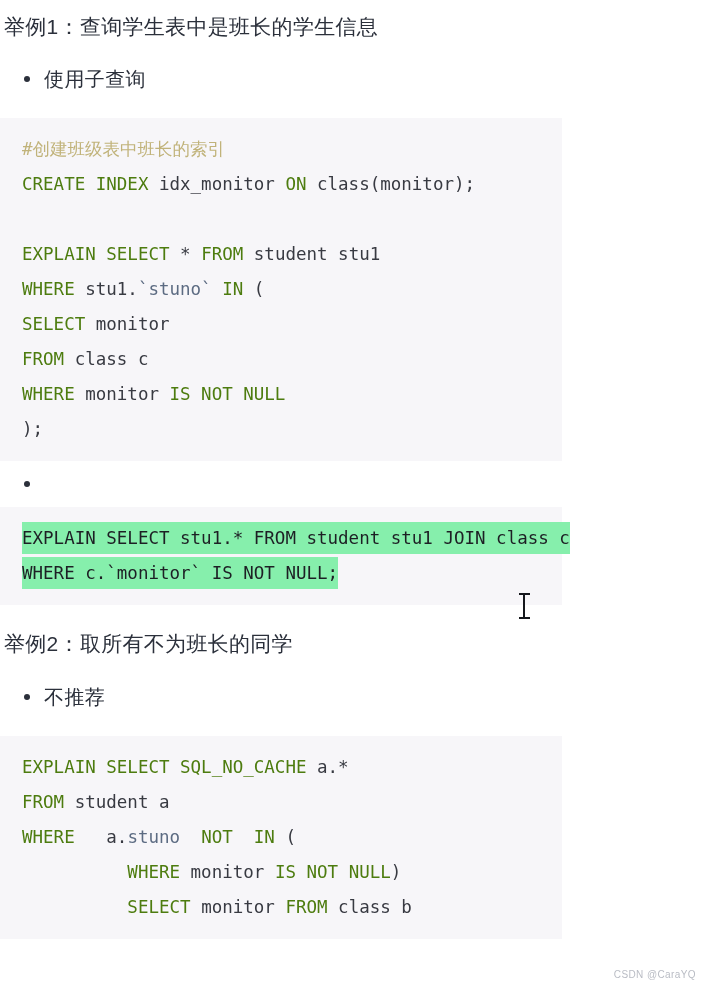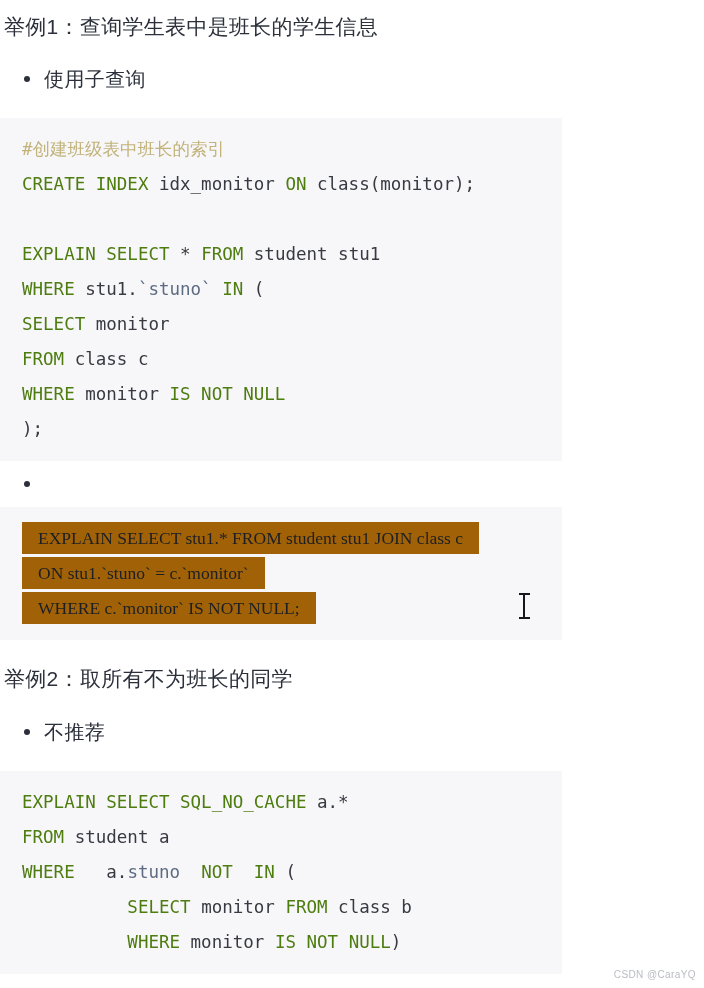--- a/index.html
+++ b/index.html
@@ -73,24 +73,23 @@
   .kw    { color: #4d7c0f; }
   .cmt   { color: #c1b37a; }
   .ident { color: #383a42; }
   .qid   { color: #5c6b82; text-align: center; }
 
   
   .code-block.selected .code-line {
     color: #1d1f24;
   }
   .code-block.selected .code-line .sel {
-    background: #a16207;
+    background: #86efac;
     color: #1d1f24;
-    padding: 6px 16px;
-    font-family: Liberation Serif, serif;
+    padding: 6px 0;
   }
 
   
   .ibeam {
     position: absolute;
     width: 11px;
     height: 26px;
     pointer-events: none;
   }
   .ibeam .stem {
@@ -160,38 +159,37 @@
 
 <div class="spacer-20"></div>
 
 <div class="code-block selected" id="cb1">
   <div class="ibeam" id="ibeam" style="left: 519px; top: 85.75px;">
     <span class="cap top"></span>
     <span class="stem"></span>
     <span class="cap bot"></span>
   </div>
 <div class="code-line"><span class="sel">EXPLAIN SELECT stu1.* FROM student stu1 JOIN class c</span></div>
-    <div class="code-line"><span class="sel">ON stu1.`stuno` = c.`monitor`</span></div>
     <div class="code-line"><span class="sel">WHERE c.`monitor` IS NOT NULL;</span></div>
   </div>
 
 <div class="spacer-26"></div>
 
 <div class="heading">举例2：取所有不为班长的同学</div>
 
 <div class="spacer-26"></div>
 
 <div class="bullet-row">
   <span class="bullet-dot"></span>
   <span class="bullet-text">不推荐</span>
 </div>
 
 <div class="spacer-26"></div>
 
 <div class="code-block" id="cb2">
     <div class="code-line"><span class="kw">EXPLAIN SELECT SQL_NO_CACHE </span><span class="ident">a.*</span></div>
     <div class="code-line"><span class="kw">FROM </span><span class="ident">student a</span></div>
     <div class="code-line"><span class="kw">WHERE </span><span class="ident">  a.</span><span class="qid">stuno</span><span class="ident">  </span><span class="kw">NOT  IN </span><span class="ident">(</span></div>
+    <div class="code-line"><span class="ident">          </span><span class="kw">WHERE </span><span class="ident">monitor </span><span class="kw">IS NOT NULL</span><span class="ident">)</span></div>
     <div class="code-line"><span class="ident">          </span><span class="kw">SELECT </span><span class="ident">monitor </span><span class="kw">FROM </span><span class="ident">class b</span></div>
-    <div class="code-line"><span class="ident">          </span><span class="kw">WHERE </span><span class="ident">monitor </span><span class="kw">IS NOT NULL</span><span class="ident">)</span></div>
   </div>
 
 <div class="watermark">CSDN @CaraYQ</div>
 
 </body></html>

